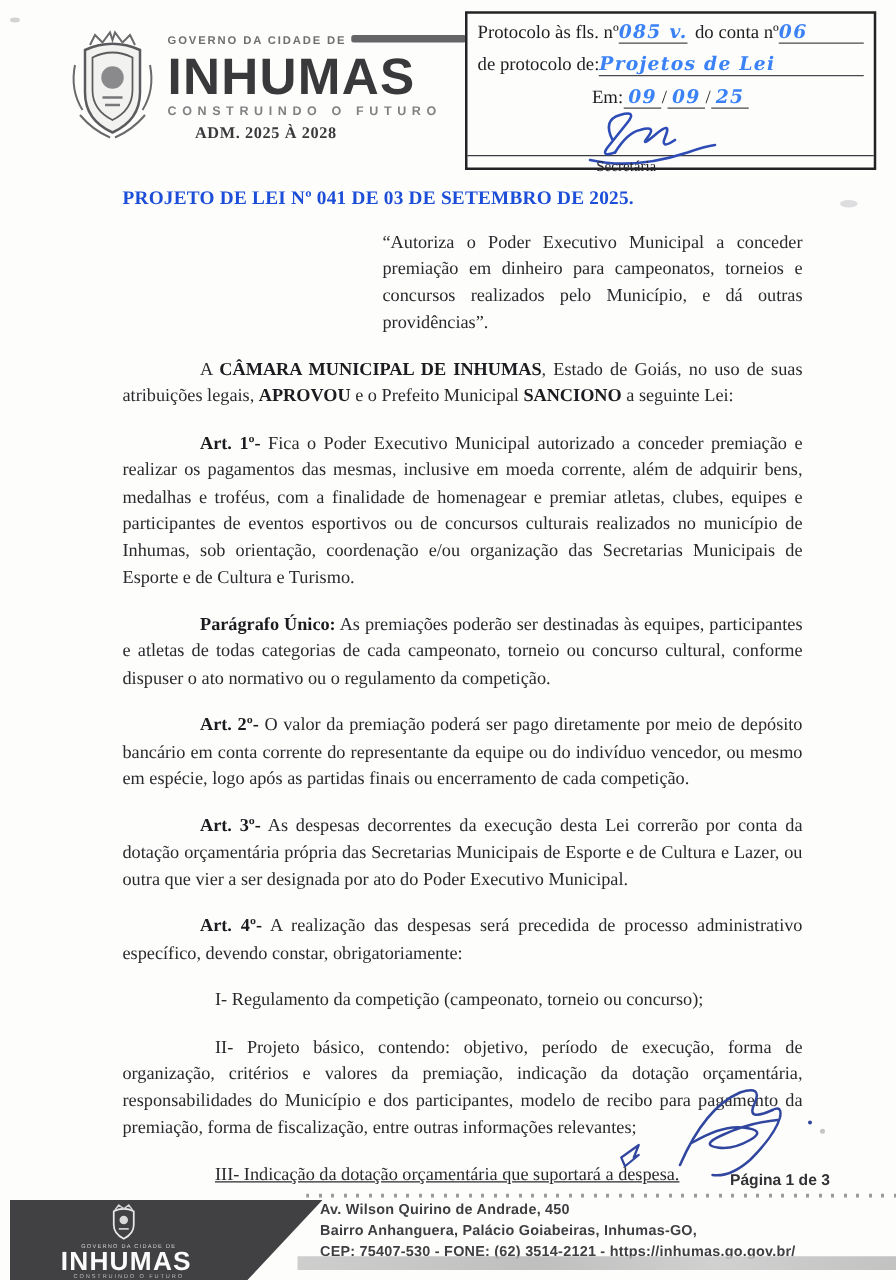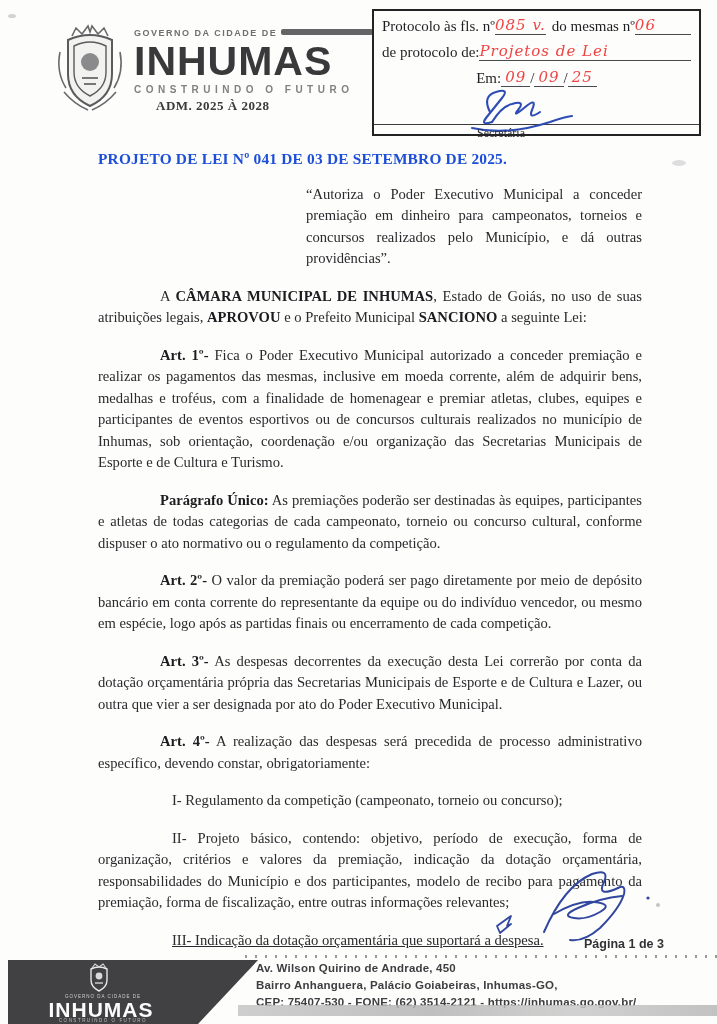--- a/index.html
+++ b/index.html
@@ -19,22 +19,22 @@
   .logo-tag{font-size:10px;letter-spacing:4.5px;color:#818183;font-weight:bold;margin-top:3px;white-space:nowrap;}
   .logo-adm{font-size:13px;font-weight:bold;color:#3a3a3c;margin-top:3px;margin-left:22px;letter-spacing:.5px;font-family:Liberation Serif, serif;}
   
   .stamp{
     position:absolute;left:372px;top:9px;width:329px;height:127px;
     border:2px solid #232326;box-sizing:border-box;
     font-size:15px;color:#1f1f23;padding:5px 8px 0 8px;
   }
   .stamp-line{display:flex;align-items:flex-end;margin-bottom:7px;white-space:nowrap;}
   .hand{
-    font-family:"DejaVu Serif",serif;font-style:italic;font-weight:normal;
-    color:#ef4444;letter-spacing:1px;
+    font-family:"DejaVu Serif",serif;font-style:italic;font-weight:bold;
+    color:#3b82f6;letter-spacing:1px;
   }
   .u{border-bottom:1.5px solid #4a4a4e;}
   .grow{flex:1;}
   .stamp-date{justify-content:center;}
   .stamp-date .hand{padding:0 4px;}
   .sig-zone{position:relative;height:48px;}
   .sig-rule{position:absolute;left:-8px;right:-8px;top:30px;border-top:1.6px solid #3c3c40;}
   .stamp-sig{position:absolute;left:70px;top:-12px;}
   .sig-label{position:absolute;left:95px;top:32px;font-size:12px;color:#26262a;}
   
@@ -111,21 +111,21 @@
       <div class="logo-name">INHUMAS</div>
       <div class="logo-tag">CONSTRUINDO O FUTURO</div>
       <div class="logo-adm">ADM. 2025 À 2028</div>
     </div>
   </div>
 
   <div class="stamp">
     <div class="stamp-line">
       <span>Protocolo às fls. nº</span>
       <span class="hand u">085 v.</span>
-      <span style="padding-left:6px;">do mesmas nº</span>
+      <span style="padding-left:6px;">do conta nº</span>
       <span class="hand u grow">06</span>
     </div>
     <div class="stamp-line">
       <span>de protocolo de:</span>
       <span class="hand u grow">Projetos de Lei</span>
     </div>
     <div class="stamp-line stamp-date">
       <span>Em:</span>
       <span class="hand u">09</span>
       <span>/</span>

